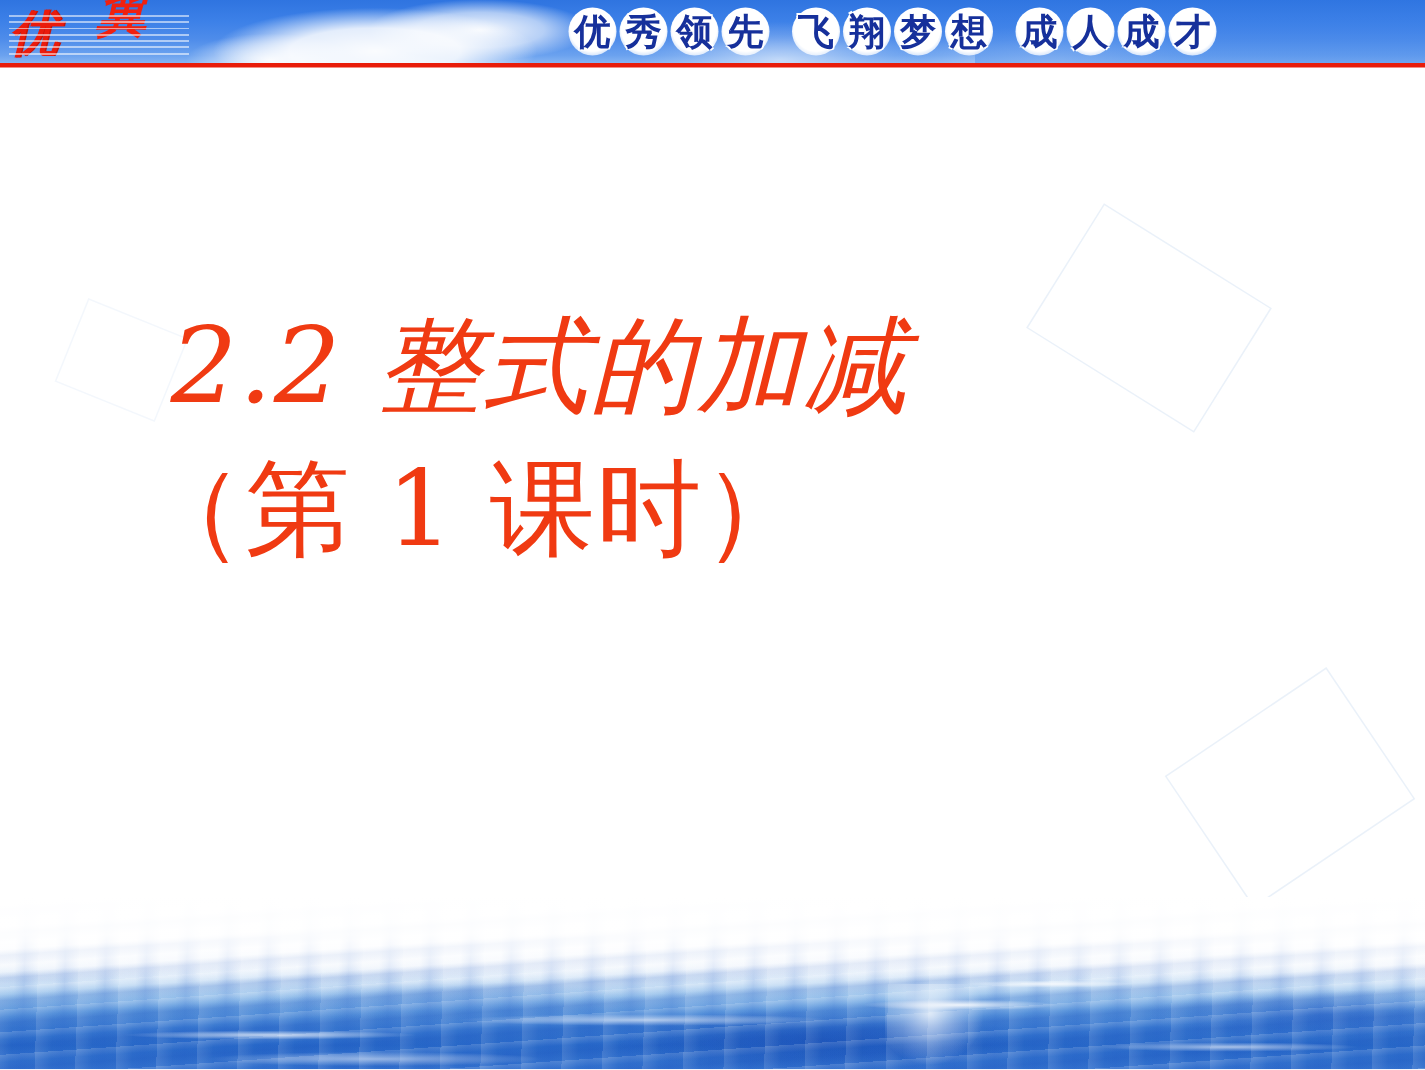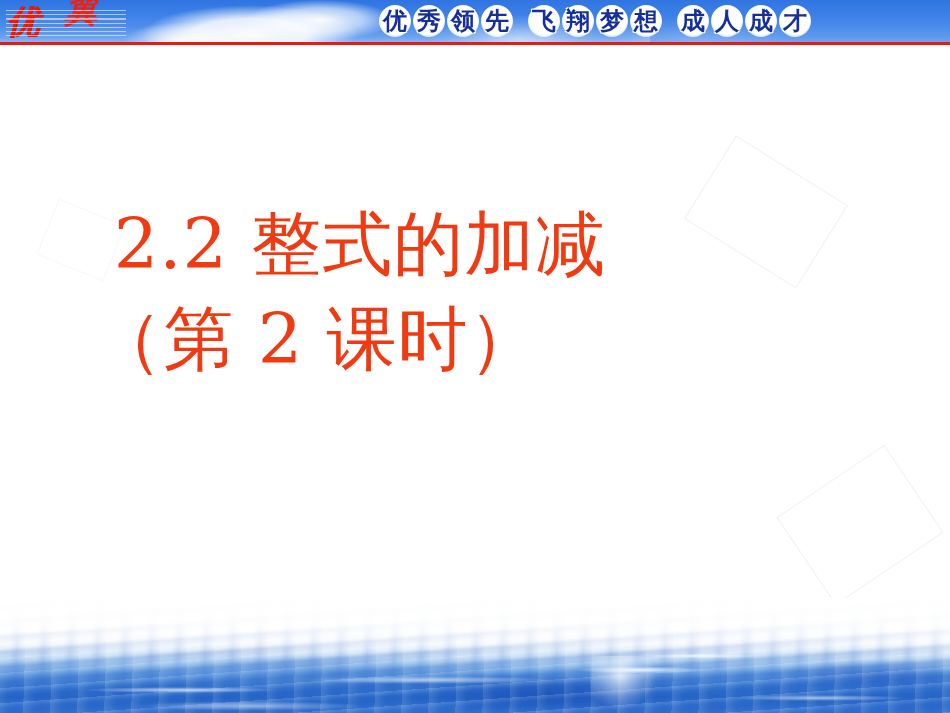--- a/index.html
+++ b/index.html
@@ -213,20 +213,21 @@
     text-align: center;
   }
   #slide-title {
     font-family: "DejaVu Serif", "Liberation Serif", serif;
     font-size: 70px;
     line-height: 96px;
     color: #f03a12;
     letter-spacing: 1px;
     white-space: nowrap;
     padding-right: 230px;
+    font-style: italic;
   }
   #slide-subtitle {
     font-family: "DejaVu Serif", "Liberation Serif", serif;
     font-size: 70px;
     line-height: 94px;
     color: #f03a12;
     letter-spacing: 1px;
     white-space: nowrap;
     padding-right: 318px;
   }
@@ -372,21 +373,21 @@
 
   <div id="body-area">
     <div class="watermark" id="wm-1"></div>
     <div class="watermark" id="wm-3"></div>
   </div>
 
   <div class="watermark" id="wm-2"></div>
 
   <div id="title-block">
     <div id="slide-title">2.2 整式的加减</div>
-    <div id="slide-subtitle">（第 2 课时）</div>
+    <div id="slide-subtitle">（第 1 课时）</div>
   </div>
 
   <div id="ocean">
     <div id="ocean-water"></div>
     <div id="ocean-wake"></div>
     <div id="ocean-veil"></div>
   </div>
 
 </div>
 

